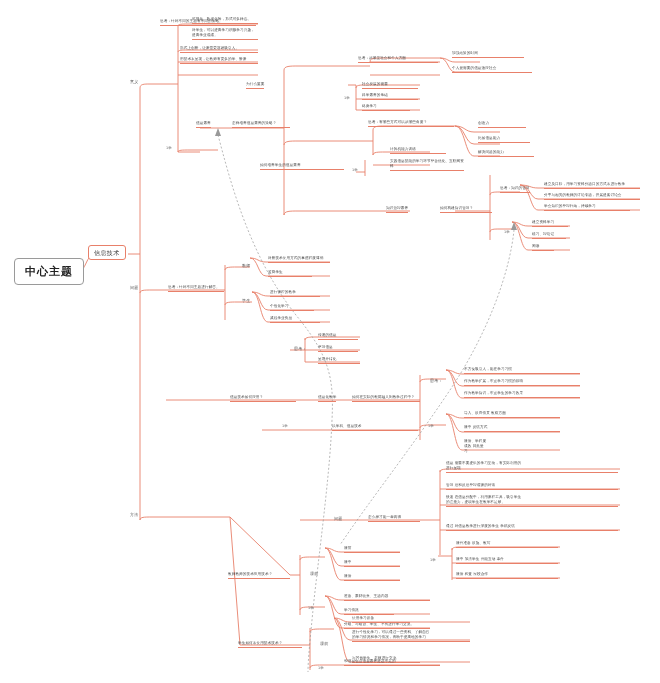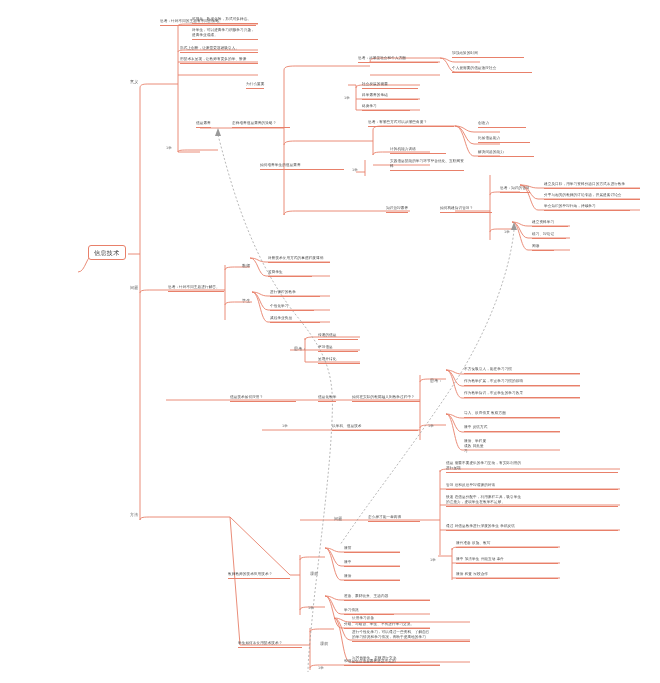--- a/index.html
+++ b/index.html
@@ -194,20 +194,21 @@
       <path d="M218 135 C 230 180, 250 260, 300 320 C 330 358, 334 380, 332 420"></path>
       <path d="M332 420 C 330 470, 322 530, 314 600 C 310 640, 308 660, 308 672"></path>
       <path d="M514 230 C 510 270, 490 330, 450 390 C 410 450, 370 500, 340 545"></path>
     </g>
     <g fill="#999999">
       <polygon points="218,128 215,136 221,136"></polygon>
       <polygon points="514,222 511,230 517,230"></polygon>
     </g>
   </svg>
 
+  <div class="node root" style="left:14px;top:258px;">中心主题</div>
 
   <div class="node lv1" style="left:88px;top:245px;">信息技术</div>
 
   <div class="node lv2" style="left:128px;top:78px;">意义</div>
 
   <div class="node lv2" style="left:128px;top:284px;">问题</div>
   <div class="node lv2" style="left:128px;top:511px;">方法</div>
 
   <div class="node leaf" style="left:160px;top:19px;width:96px;">思考：针对不同的主题有不同的策略。</div>
   <div class="node leaf" style="left:192px;top:17px;width:66px;">可视化、数据化等，形式可多样选。</div>

